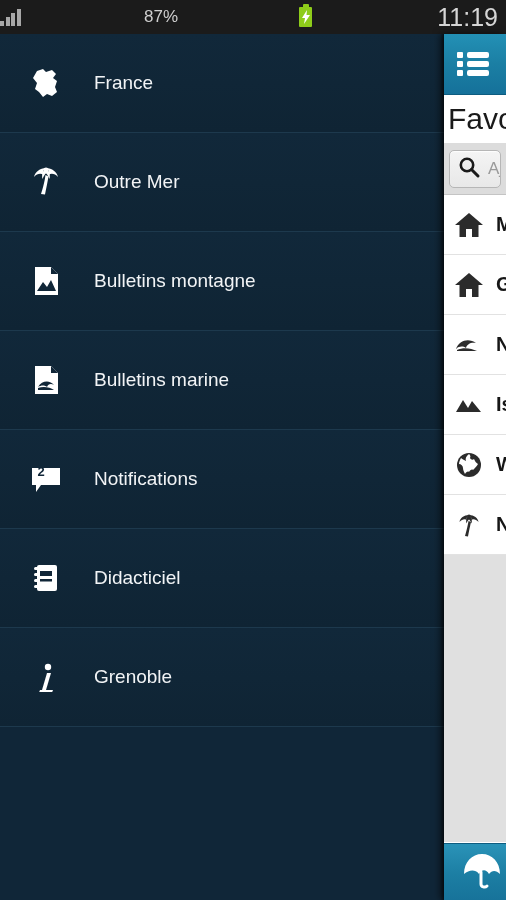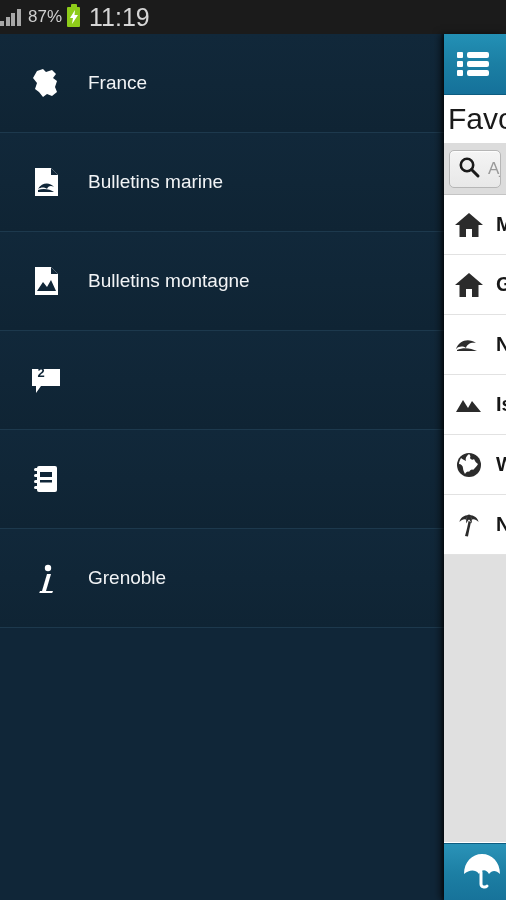--- a/index.html
+++ b/index.html
@@ -14,21 +14,21 @@
     width: 506px; height: 900px;
     overflow: hidden;
     background: #10263a;
   }
 
   
   #statusbar {
     position: absolute; top: 0; left: 0;
     width: 506px; height: 34px;
     background: #1b1b1b;
-    display: flex; align-items: center; justify-content: flex-start;
+    display: flex; align-items: center; justify-content: space-between;
     padding-right: 8px;
   }
   .sb-signal { display: flex; align-items: flex-end; height: 17px; margin-right: 6px; }
   .sb-signal i {
     display: block; width: 4px; margin-right: 1.5px;
     background: #a8a8a8;
   }
   .sb-signal i:nth-child(1) { height: 5px; }
   .sb-signal i:nth-child(2) { height: 9px; }
   .sb-signal i:nth-child(3) { height: 13px; }
@@ -57,20 +57,21 @@
     width: 446px; height: 866px;
     background: #102638;
   }
   .drawer-row {
     position: relative;
     height: 99px;
     display: flex; align-items: center;
     padding-left: 24px;
     border-bottom: 1px solid #1d394d;
     background: linear-gradient(to bottom, #11283a 0%, #0f2434 100%);
+    gap: 6px;
   }
   .drawer-icon {
     width: 44px; height: 44px;
     display: flex; align-items: center; justify-content: center;
     flex: 0 0 44px;
     position: relative;
   }
   .drawer-label {
     margin-left: 20px;
     color: #f2f4f6;
@@ -205,67 +206,81 @@
 
     <div class="drawer-row">
       <span class="drawer-icon">
         <svg width="40" height="40" viewBox="0 0 40 40">
           <path d="M11 8 L17 6 L20 9 L26 7 L30 11 L27 15 L31 18 L29 24 L31 29 L26 33 L21 31 L17 34 L13 29 L9 26 L11 20 L7 15 Z" fill="#ffffff"></path>
         </svg>
       </span>
       <span class="drawer-label">France</span>
     </div>
 
-
+    <div class="drawer-row">
+      <span class="drawer-icon">
+        <svg width="40" height="40" viewBox="0 0 40 40">
+          <path d="M19.5 13 C19.5 13 18.5 22 15 32 L19 32.5 C21 23 22.5 14.5 22.5 14.5 Z" fill="#ffffff"></path>
+          <path d="M20 6 C14 6 9 10 8 15 C11 11.5 15 11 17.5 13 C16 9.5 18 7.5 20 6 Z" fill="#ffffff"></path>
+          <path d="M20 6 C26 6 31 10 32 15 C29 11.5 25 11 22.5 13 C24 9.5 22 7.5 20 6 Z" fill="#ffffff"></path>
+          <path d="M20 6 C16.5 8.5 15.5 13 16.5 17 C18 13.5 19 12 20 11.5 C21 12 22 13.5 23.5 17 C24.5 13 23.5 8.5 20 6 Z" fill="#ffffff"></path>
+          <circle cx="20" cy="8" r="2.4" fill="#ffffff"></circle>
+        </svg>
+      </span>
+      <span class="drawer-label">Outre Mer</span>
+    </div>
+
+
+    <div class="drawer-row">
+      <span class="drawer-icon">
+        <svg width="40" height="40" viewBox="0 0 40 40">
+          <path d="M9 6 H25 L32 13 V34 H9 Z" fill="#ffffff"></path>
+          <path d="M25 6 L32 13 H25 Z" fill="#102638"></path>
+          <path d="M11 30 L17 21 L21 26 L25 19 L30 30 Z" fill="#102638"></path>
+        </svg>
+      </span>
+      <span class="drawer-label">Bulletins montagne</span>
+    </div>
 
     <div class="drawer-row">
       <span class="drawer-icon">
         <svg width="40" height="40" viewBox="0 0 40 40">
           <path d="M9 6 H25 L32 13 V34 H9 Z" fill="#ffffff"></path>
           <path d="M25 6 L32 13 H25 Z" fill="#102638"></path>
           <path d="M12 27 C16 20 24 20 28 25 C25 23 22 24 21 27 C19 25 15 25 12 27 Z" fill="#102638"></path>
           <path d="M12 28 C17 26 24 27 28 30 L12 30 Z" fill="#102638"></path>
         </svg>
       </span>
       <span class="drawer-label">Bulletins marine</span>
     </div>
 
     <div class="drawer-row">
       <span class="drawer-icon">
         <svg width="40" height="40" viewBox="0 0 40 40">
-          <path d="M9 6 H25 L32 13 V34 H9 Z" fill="#ffffff"></path>
-          <path d="M25 6 L32 13 H25 Z" fill="#102638"></path>
-          <path d="M11 30 L17 21 L21 26 L25 19 L30 30 Z" fill="#102638"></path>
-        </svg>
-      </span>
-      <span class="drawer-label">Bulletins montagne</span>
-    </div>
-
-    <div class="drawer-row">
-      <span class="drawer-icon">
-        <svg width="40" height="40" viewBox="0 0 40 40">
           <path d="M6 9 H34 V26 H15 L10 33 L10 26 H6 Z" fill="#ffffff"></path>
         </svg>
         <span class="badge-num">2</span>
       </span>
+      <span class="drawer-label">Notifications</span>
     </div>
 
 
     <div class="drawer-row">
       <span class="drawer-icon">
         <svg width="40" height="40" viewBox="0 0 40 40">
           <rect x="11" y="7" width="20" height="26" rx="2" fill="#ffffff"></rect>
           <rect x="14" y="13" width="12" height="5" fill="#102638"></rect>
           <rect x="14" y="21" width="12" height="2.5" fill="#102638"></rect>
           <rect x="8" y="9" width="6" height="3" rx="1.5" fill="#ffffff"></rect>
           <rect x="8" y="15" width="6" height="3" rx="1.5" fill="#ffffff"></rect>
           <rect x="8" y="21" width="6" height="3" rx="1.5" fill="#ffffff"></rect>
           <rect x="8" y="27" width="6" height="3" rx="1.5" fill="#ffffff"></rect>
         </svg>
       </span>
+      <span class="drawer-label">Didacticiel</span>
     </div>
 
     <div class="drawer-row">
       <span class="drawer-icon">
         <svg width="40" height="40" viewBox="0 0 40 40">
           <circle cx="22" cy="10" r="3.2" fill="#ffffff"></circle>
           <path d="M21 16 L16 33 L20 33 L25 16 Z" fill="#ffffff"></path>
           <path d="M14 33 L27 33 L26.2 35 L13.2 35 Z" fill="#ffffff"></path>
         </svg>
       </span>

